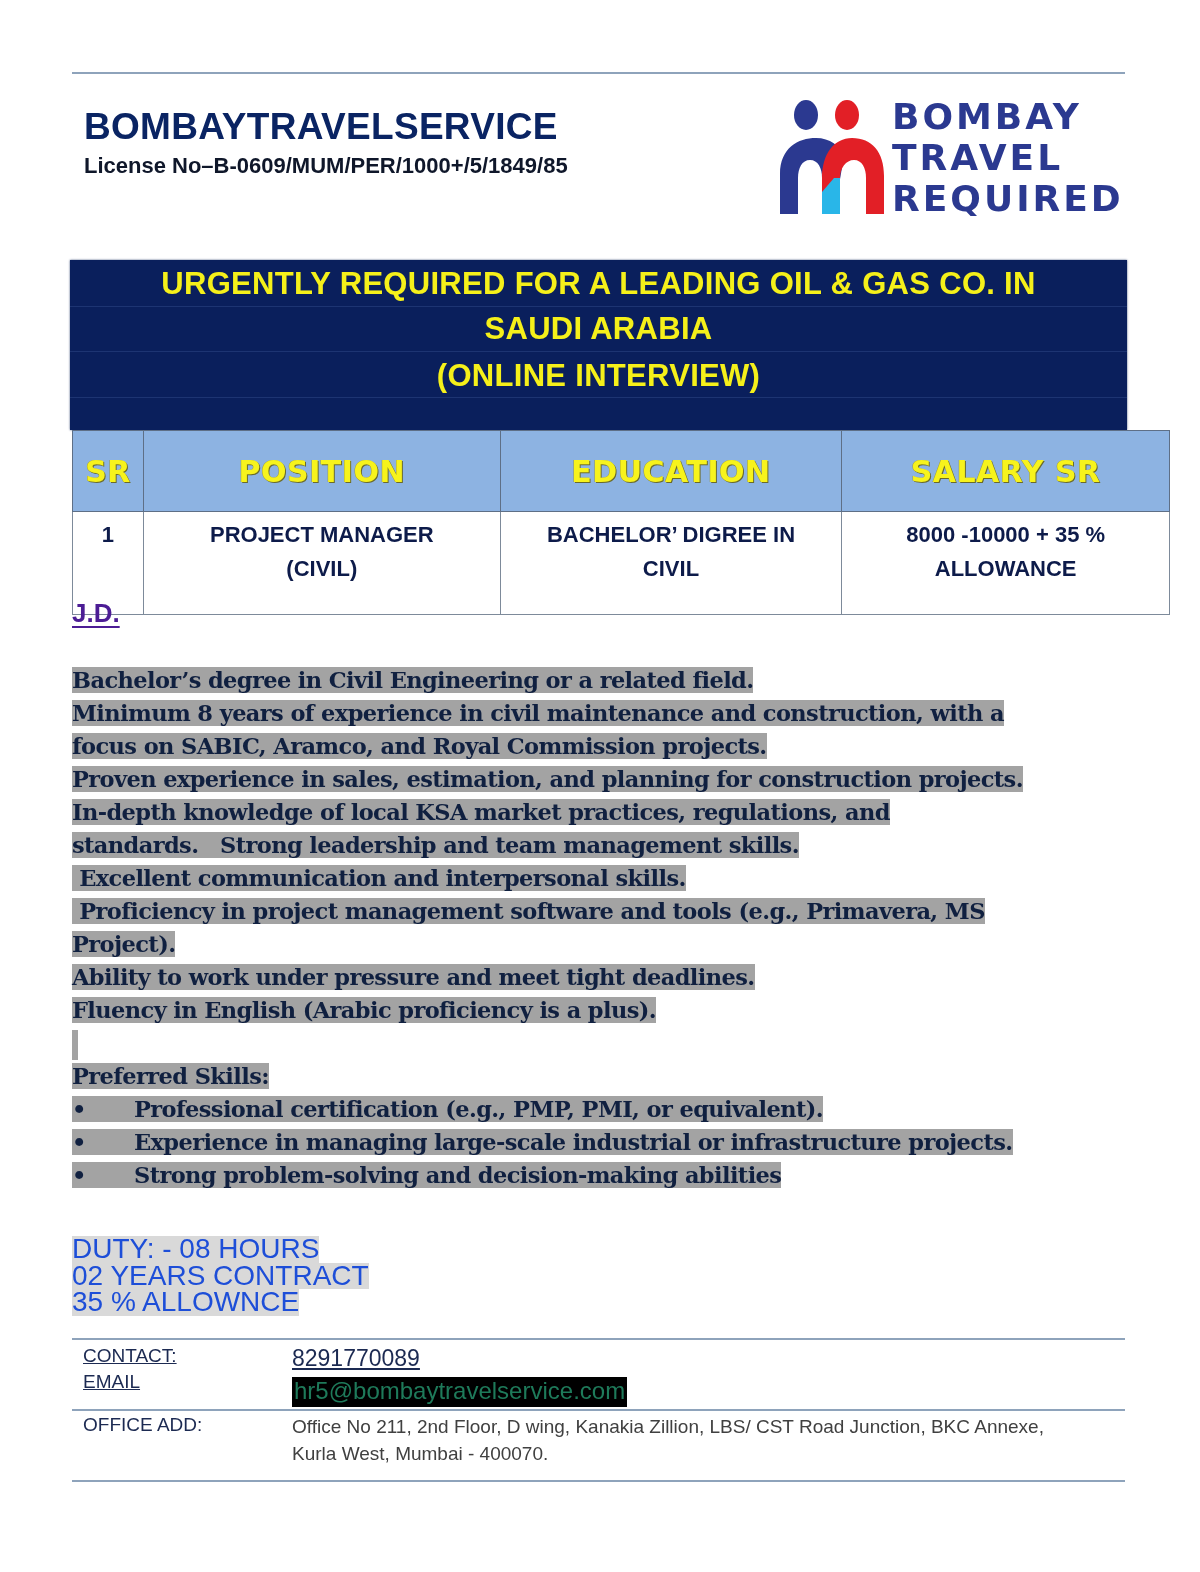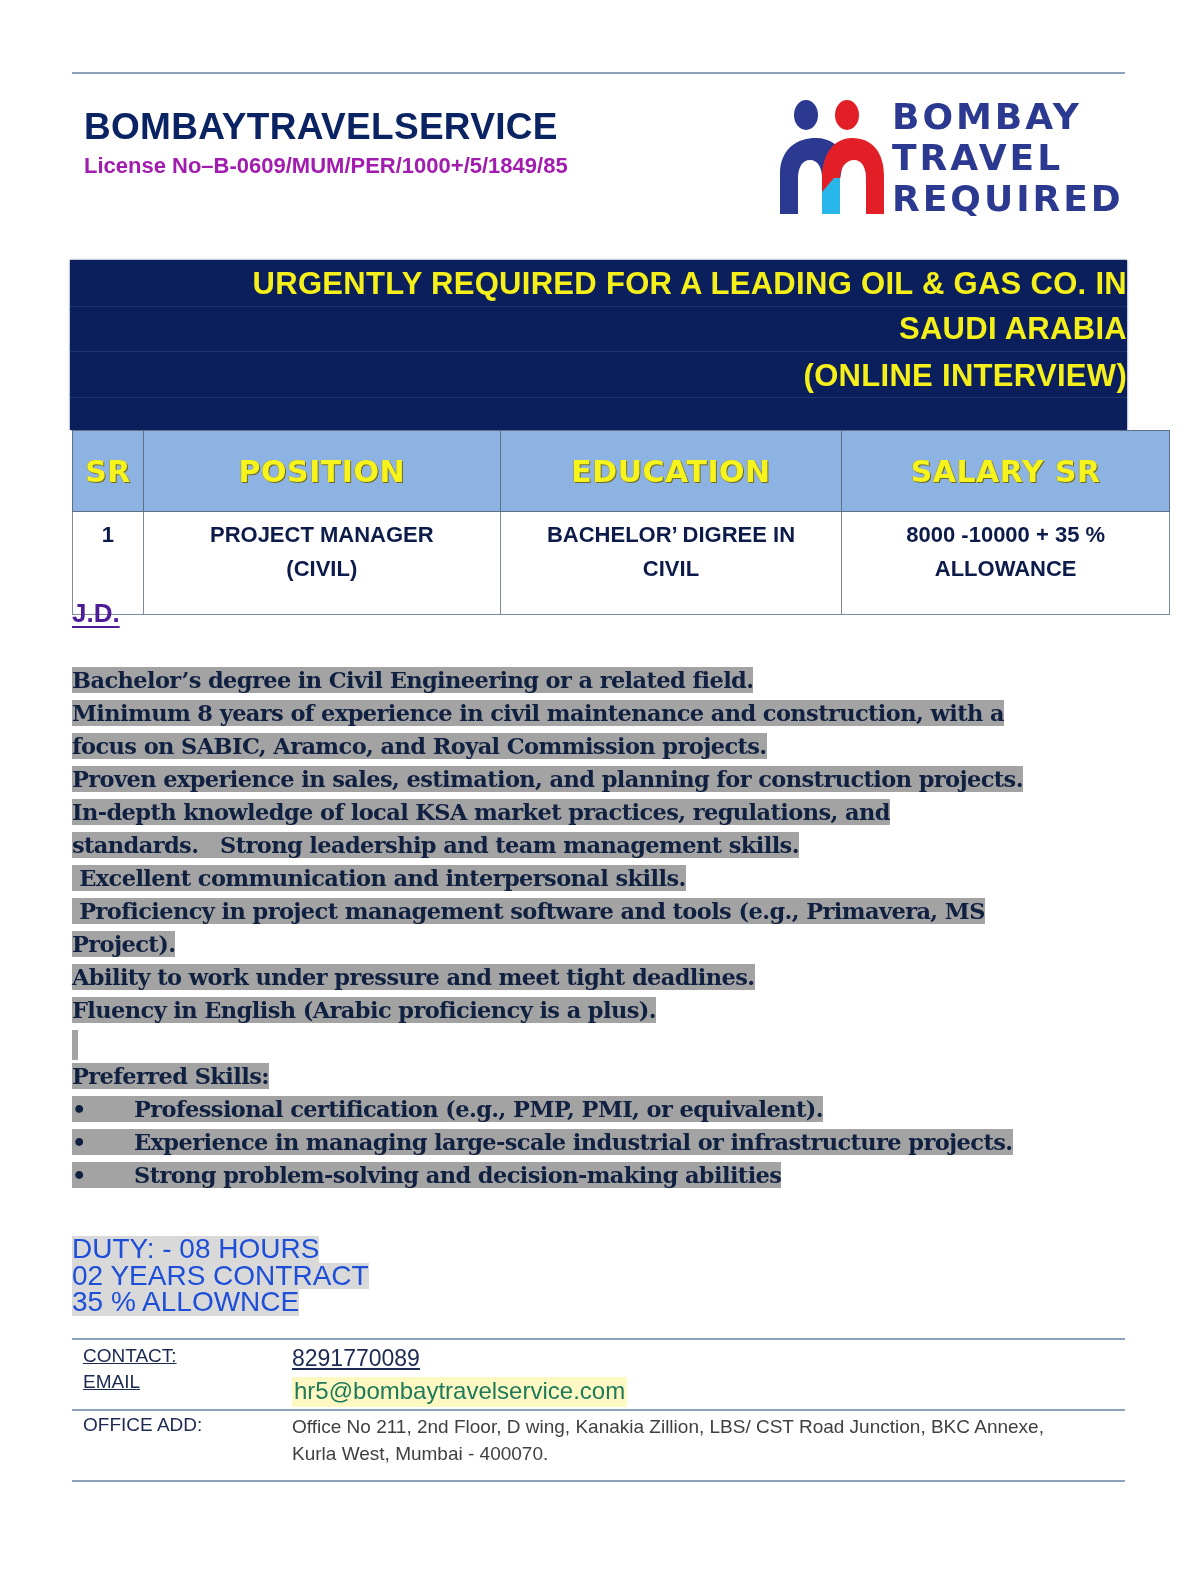--- a/index.html
+++ b/index.html
@@ -2,29 +2,29 @@
 <html><head>
 <meta charset="utf-8">
 <style>
   html, body { margin: 0; padding: 0; background: #ffffff; }
   body { width: 1200px; height: 1572px; position: relative; overflow: hidden; font-family: "Liberation Sans", sans-serif; color: #0d1b4a; }
   .abs { position: absolute; }
   .rule { position: absolute; height: 2px; background: #8ea3bb; }
 
   
   .brand-title { left: 84px; top: 106px; font-size: 37px; font-weight: bold; color: #0a2463; letter-spacing: 0.3px; }
-  .license { left: 84px; top: 153px; font-size: 22px; font-weight: bold; color: #a21caf; text-align: right; }
+  .license { left: 84px; top: 153px; font-size: 22px; font-weight: bold; color: #0f172a; text-align: right; }
 
   .logo { left: 778px; top: 96px; width: 300px; height: 125px; }
   .logo-text { position: absolute; left: 114px; top: 0; font-family: "DejaVu Sans", sans-serif; font-weight: bold; color: #2b3990; font-size: 36px; line-height: 41px; letter-spacing: 3px; }
 
   
   .banner { left: 70px; top: 260px; width: 1057px; height: 170px; background: #0a1f5c; box-shadow: 0 0 2px #4a5a80; }
   .banner-line { position: absolute; left: 0; right: 0; height: 1px; background: #1d3472; }
-  .banner-text { position: absolute; left: 0; right: 0; text-align: right; font-weight: bold; color: #f5f01a; font-size: 31px; letter-spacing: 0.3px; font-family: "Liberation Sans", sans-serif; }
+  .banner-text { position: absolute; left: 0; right: 0; text-align: center; font-weight: bold; color: #f5f01a; font-size: 31px; letter-spacing: 0.3px; font-family: "Liberation Sans", sans-serif; }
 
   
   .job-table { left: 72px; top: 430px; width: 1098px; border-collapse: collapse; }
   .job-table th { background: #8db3e2; height: 56px; border: 1px solid #5e6f86; font-size: 30px; font-weight: bold; color: #f7f31c;
                   text-shadow: 1px 1px 0 #6a6a2a, -0.5px -0.5px 0 #9a9a40; font-family: "DejaVu Sans", sans-serif; letter-spacing: 0.5px; padding: 12px; }
   .job-table td { border: 1px solid #7d8a9a; vertical-align: top; text-align: center; font-weight: bold; font-size: 22px; line-height: 34px; color: #0d1b4a; padding: 6px 4px 0; height: 96px; font-family: "Liberation Sans", sans-serif; }
 
   .jd { left: 72px; top: 598px; font-size: 26px; font-weight: bold; color: #4c1d95; text-decoration: underline; text-underline-offset: 4px; }
 
   
@@ -34,21 +34,21 @@
   .bullet { width: 62px; display: inline-block; }
 
   
   .duty { left: 72px; top: 1236px; font-family: "Liberation Sans", sans-serif; font-size: 28px; line-height: 26.5px; color: #1d4ed8; }
   .duty .g { background: #d9d9d9; display: inline-block; }
 
   
   .c-label { font-family: "Liberation Sans", sans-serif; font-size: 19px; color: #1c2a52; }
   .u { text-decoration: underline; }
   .phone { left: 292px; top: 1345px; font-size: 23px; color: #1c2a52; text-decoration: underline; font-family: "Liberation Sans", sans-serif; }
-  .email { left: 292px; top: 1377px; font-size: 24px; color: #1e7a5a; background: #fef9c3; padding: 0 2px 2px 2px; font-family: "Liberation Sans", sans-serif; }
+  .email { left: 292px; top: 1377px; font-size: 24px; color: #1e7a5a; background: #000000; padding: 0 2px 2px 2px; font-family: "Liberation Sans", sans-serif; }
   .addr { left: 292px; top: 1413px; font-size: 19px; line-height: 27px; color: #404040; font-family: "Liberation Sans", sans-serif; }
 </style>
 </head>
 <body>
 
 <div class="rule" style="left:72px; top:72px; width:1053px;"></div>
 
 <div class="abs brand-title">BOMBAYTRAVELSERVICE</div>
 <div class="abs license">License No–B-0609/MUM/PER/1000+/5/1849/85</div>
 

